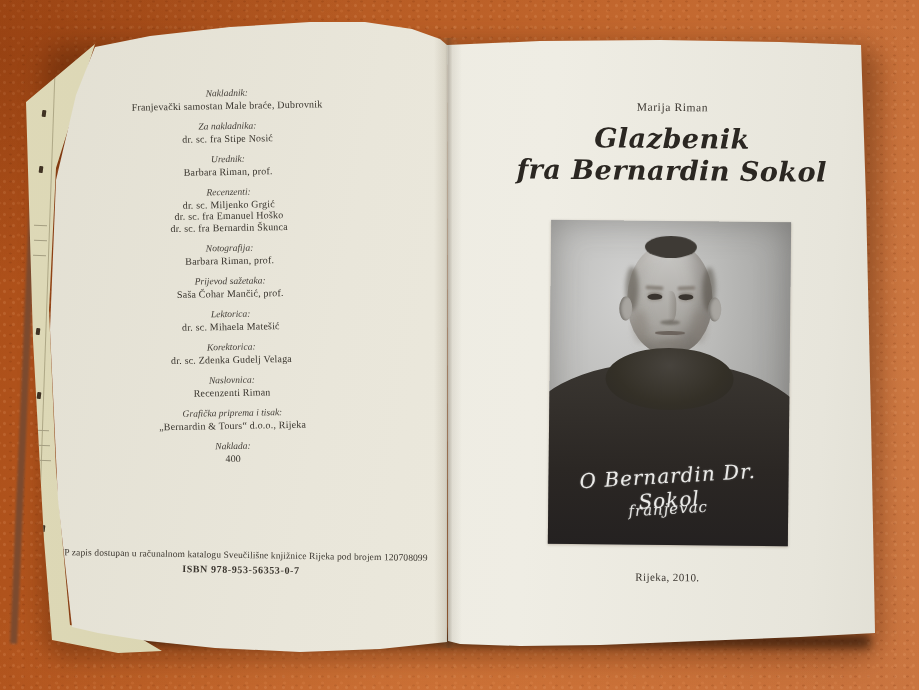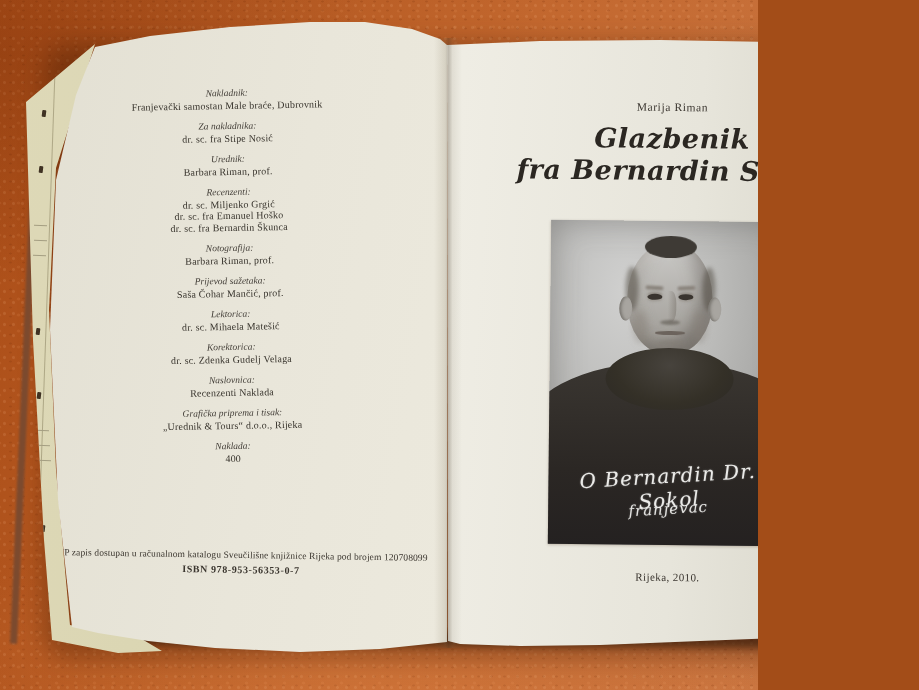--- a/index.html
+++ b/index.html
@@ -1,18 +1,18 @@
 <!DOCTYPE html>
 <html><head>
 <meta charset="utf-8">
 <style>
   html,body{margin:0;padding:0;}
   body{width:919px;height:690px;overflow:hidden;background:#a34d18;
        font-family:"Liberation Serif","DejaVu Serif",serif;}
-  .scene{position:relative;width:758px;height:690px;overflow:hidden;}
+  .scene{position:relative;width:919px;height:690px;overflow:hidden;}
 
   
   .towel{position:absolute;inset:0;background-color:#bc5f26;
     background-image:
       radial-gradient(rgba(255,196,148,0.14) 1px, transparent 1.7px),
       radial-gradient(rgba(118,44,6,0.20) 1px, transparent 1.9px),
       radial-gradient(rgba(255,176,118,0.11) 1.3px, transparent 2.2px),
       linear-gradient(102deg,#ac4e18 0%,#b65a22 30%,#c3682f 62%,#c9743f 100%);
     background-size:9px 11px,13px 9px,19px 16px,100% 100%;
     background-position:0 0,4px 6px,9px 3px,0 0;}
@@ -184,25 +184,25 @@
           <div class="credit-block">
             <div class="credit-label">Lektorica:</div>
             <div class="credit-line"><span class="bold">dr. sc. </span><span>Mihaela Matešić</span></div>
           </div>
           <div class="credit-block">
             <div class="credit-label">Korektorica:</div>
             <div class="credit-line"><span>dr. sc. Zdenka Gudelj Velaga</span></div>
           </div>
           <div class="credit-block">
             <div class="credit-label">Naslovnica:</div>
-            <div class="credit-line"><span>Recenzenti </span><span class="bold">Naklada</span></div>
+            <div class="credit-line"><span>Recenzenti </span><span class="bold">Riman</span></div>
           </div>
           <div class="credit-block">
             <div class="credit-label">Grafička priprema i tisak:</div>
-            <div class="credit-line"><span>„Urednik </span><span class="bold">&amp;</span><span> Tours“ d.o.o., Rijeka</span></div>
+            <div class="credit-line"><span>„Bernardin </span><span class="bold">&amp;</span><span> Tours“ d.o.o., Rijeka</span></div>
           </div>
           <div class="credit-block">
             <div class="credit-label">Naklada:</div>
             <div class="credit-line"><span>400</span></div>
           </div>
         </div>
     </div>
     <div class="cip">
       <div class="cip-note">CIP zapis dostupan u računalnom katalogu Sveučilišne knjižnice Rijeka pod brojem 120708099</div>
       <div class="isbn">ISBN 978-953-56353-0-7</div>

